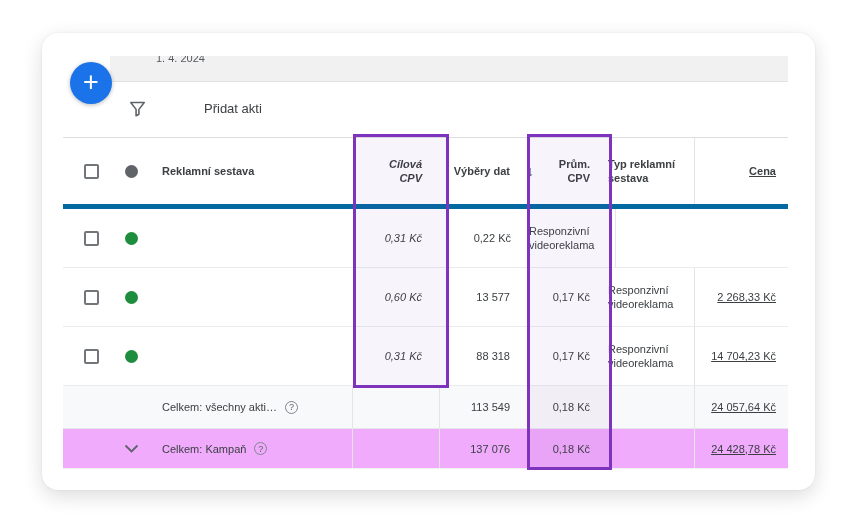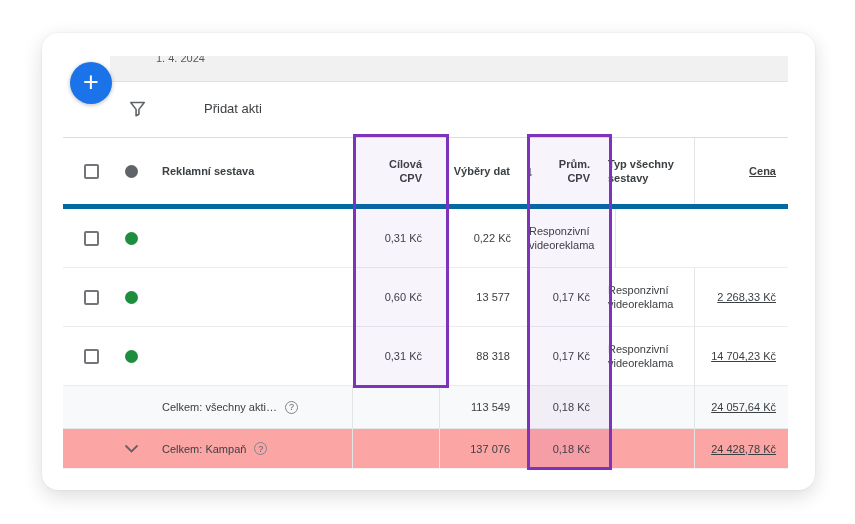--- a/index.html
+++ b/index.html
@@ -34,27 +34,27 @@
   .filter-bar { position:absolute; left:86px; top:58px; height:34px; display:flex; align-items:center; cursor:pointer; }
   .funnel { width:19px; height:19px; display:block; }
   .filter-label { margin-left:57px; font-size:13px; color:#3c4043; }
 
   
   .table { position:absolute; left:21px; top:104px; width:725px; font-size:11px; }
   .row { display:flex; align-items:stretch; }
   .row-header { height:72px; border-top:1px solid #dbdde0; border-bottom:5px solid #0369a1; font-weight:700; }
   .row-data { height:59px; border-bottom:1px solid #eaebed; }
   .row-sum1 { height:43px; background:#f8f9fa; border-bottom:1px solid #e5e7e9; }
-  .row-sum2 { height:40px; background:#fca5a5; border-bottom:1px solid #eef0f1; }
+  .row-sum2 { height:40px; background:#f0abfc; border-bottom:1px solid #eef0f1; }
 
   .cell { display:flex; align-items:center; flex:none; }
   .c-cb   { width:46px; }
   .c-st   { width:44px; justify-content:center; }
   .c-name { width:200px; padding-left:9px; }
-  .c-cil  { width:87px; justify-content:flex-end; padding-right:18px; text-align:right; }
+  .c-cil  { width:87px; justify-content:flex-end; padding-right:18px; text-align:right;font-style:italic; }
   .c-vyb  { width:79px; justify-content:flex-end; padding-right:9px; text-align:right; }
   .c-prum { width:84px; justify-content:flex-end; padding-right:13px; text-align:right; }
   .c-typ  { width:92px; padding-left:5px; }
   .c-cena { width:85px; justify-content:flex-end; padding-right:4px; text-align:right;text-decoration:underline; }
 
   .b-right { border-right:1px solid #e3e4e6; }
 
   .h-lines { line-height:14px; }
   .w-cil  { display:inline-block; width:46px; text-align:right; }
   .w-prum { display:inline-block; width:36px; text-align:right; }
@@ -119,21 +119,21 @@
           <span class="w-cil">Cílová CPV</span>
         </div>
         <div class="cell c-vyb h-lines">
           <span>Výběry dat</span>
         </div>
         <div class="cell c-prum h-lines">
           <span class="sort-arrow">↓</span>
           <span class="w-prum">Prům. CPV</span>
         </div>
         <div class="cell c-typ h-lines b-right">
-          <span class="w-typ">Typ všechny sestavy</span>
+          <span class="w-typ">Typ reklamní sestava</span>
         </div>
         <div class="cell c-cena">
           <span>Cena</span>
         </div>
       </div>
 
       <div class="row row-data">
         <div class="cell c-cb">
           <div class="cbx"></div>
         </div>

